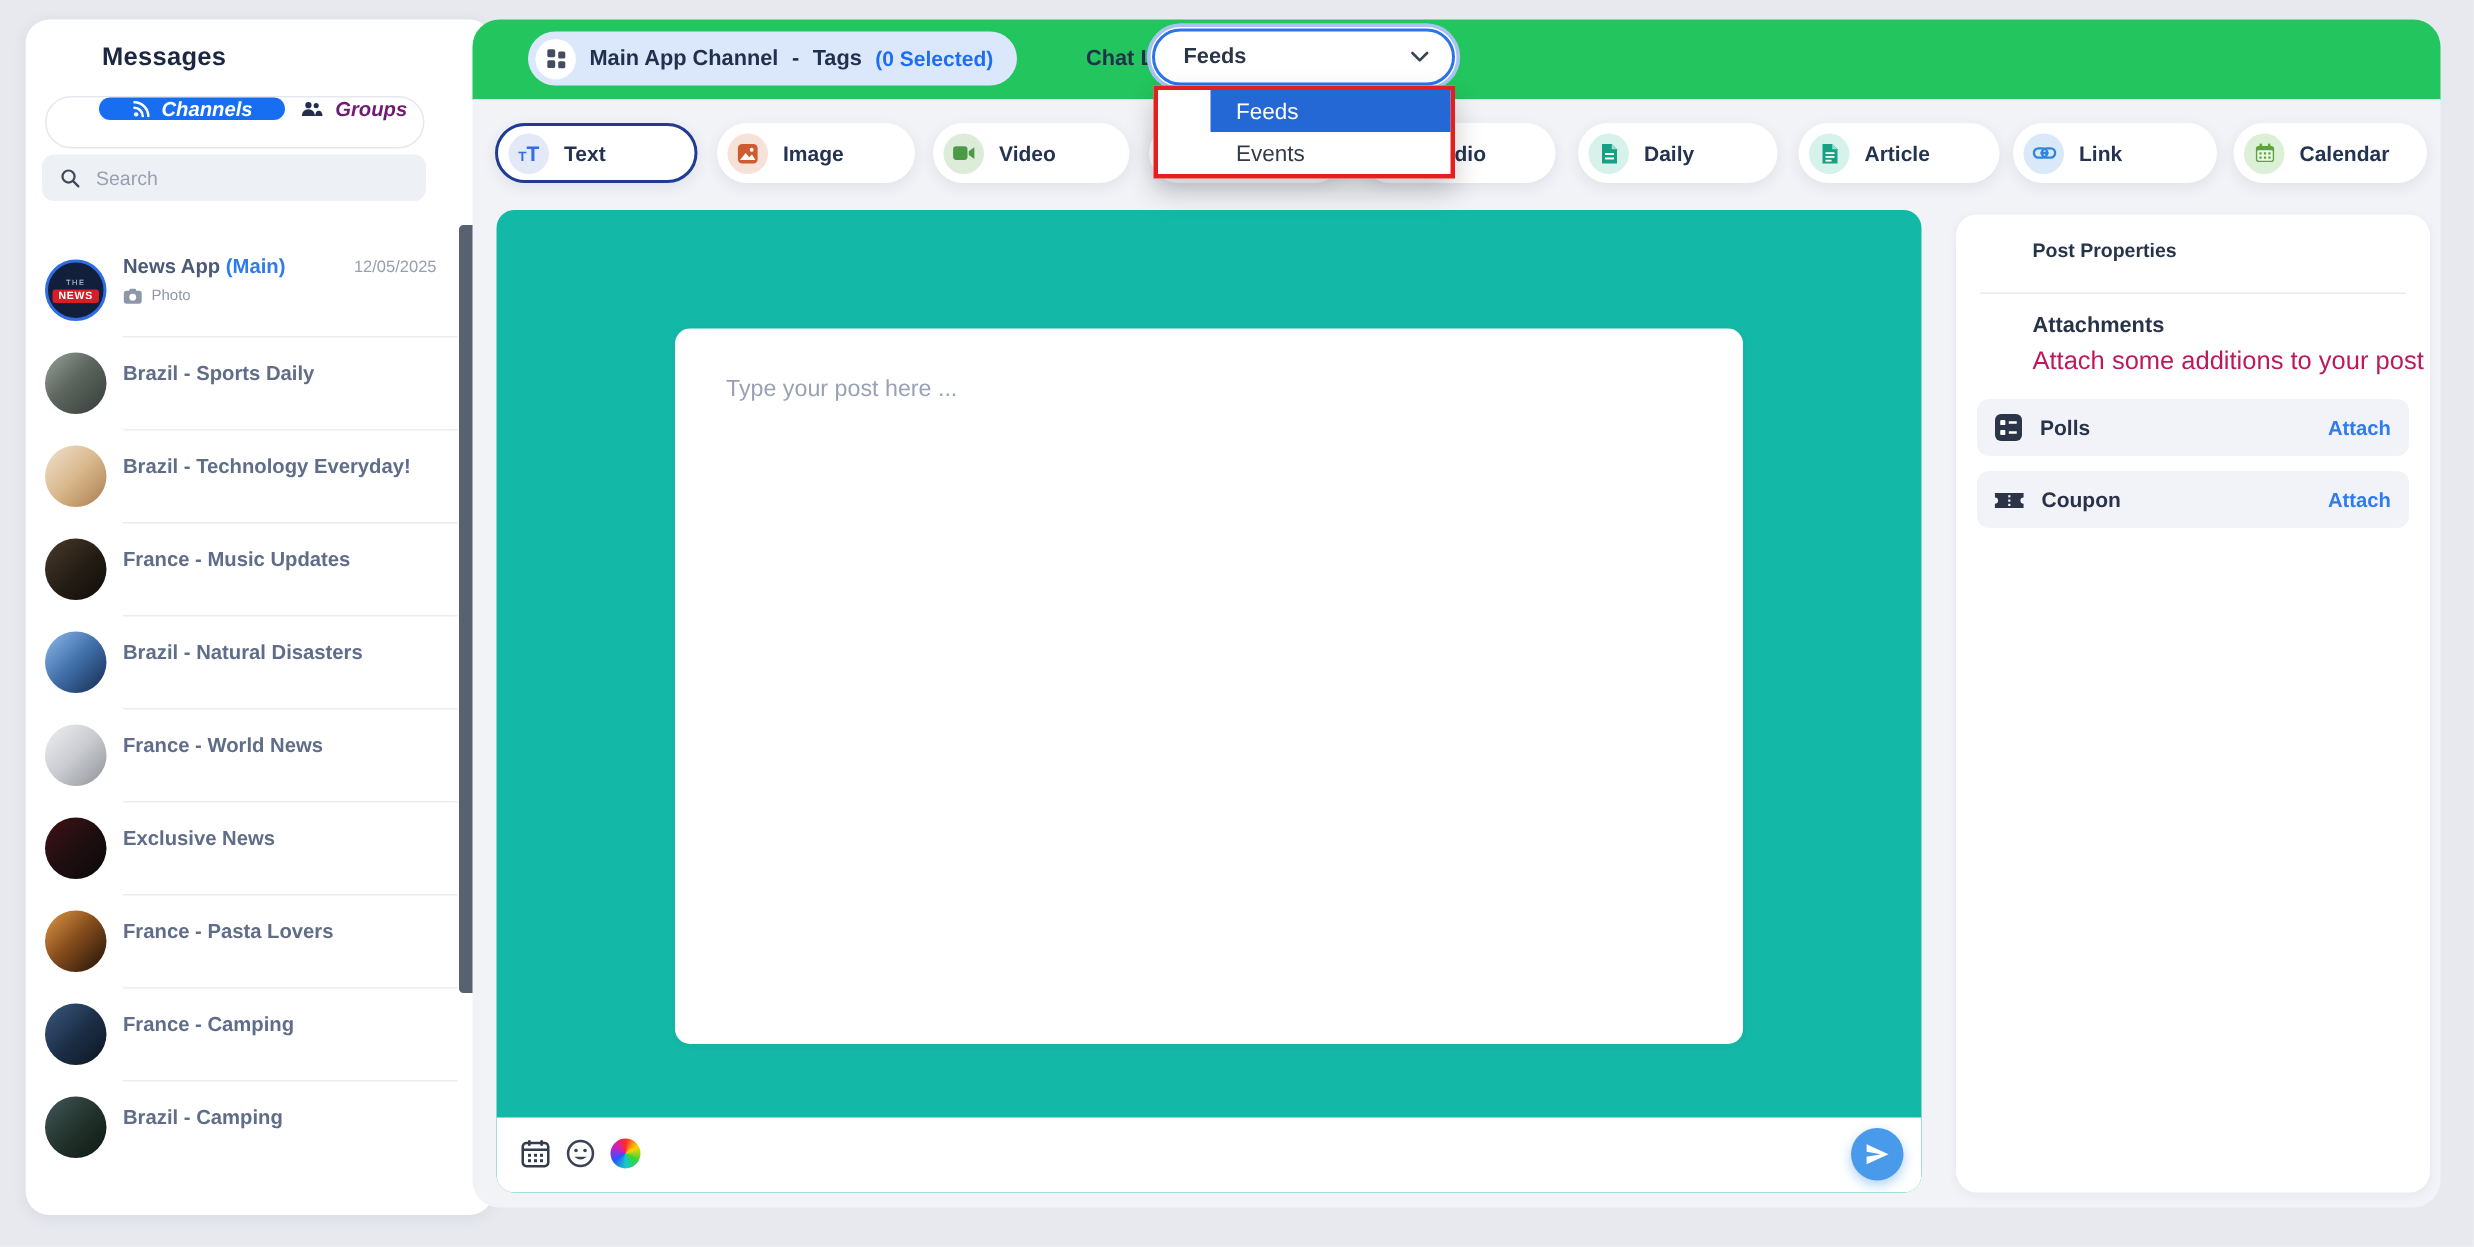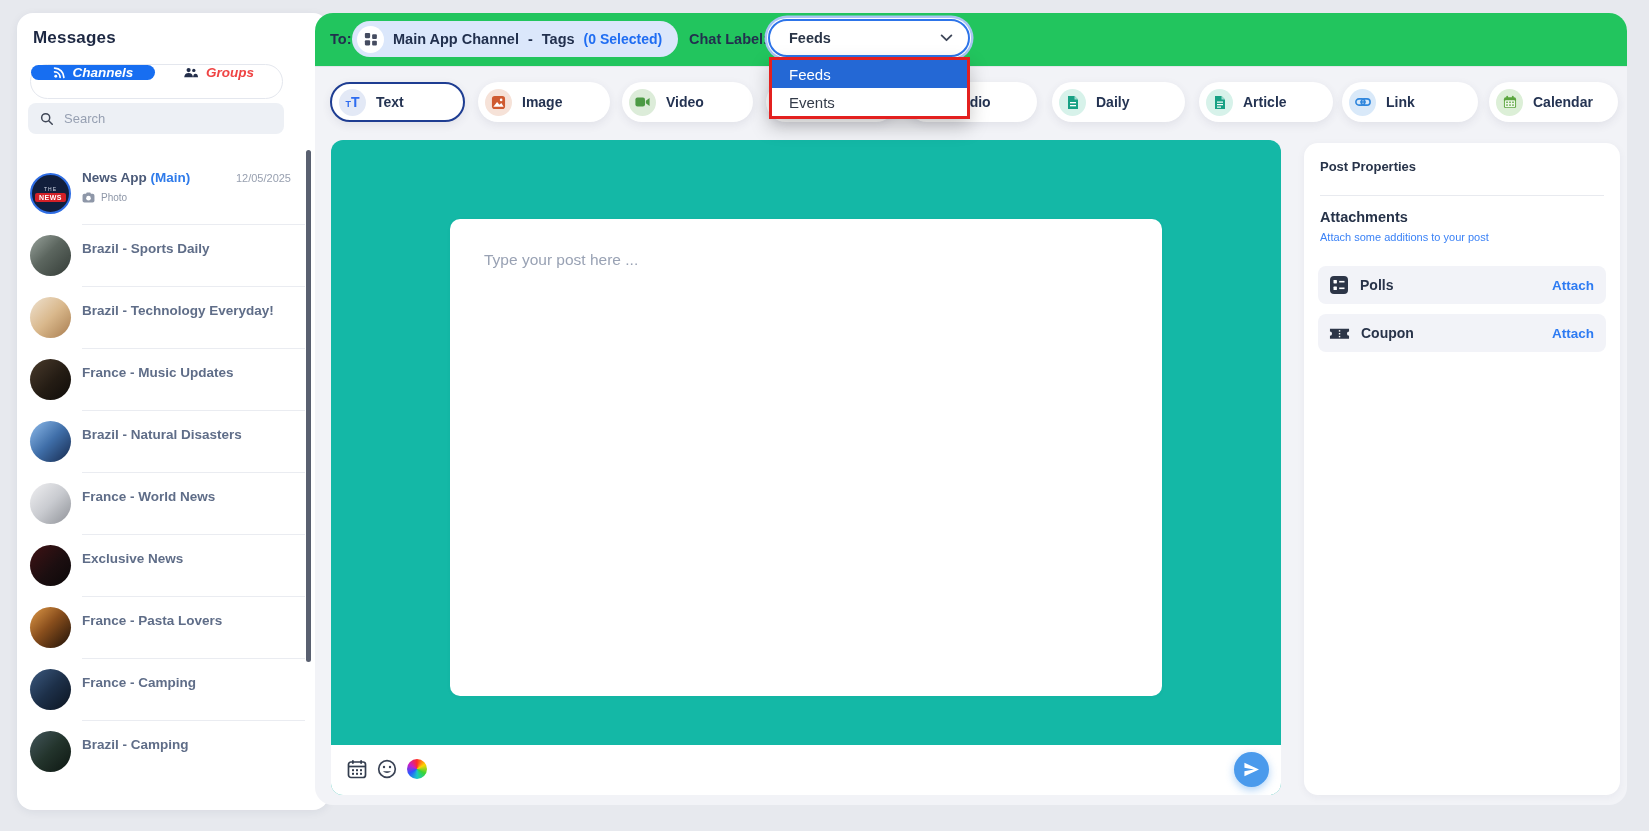--- a/index.html
+++ b/index.html
@@ -2,30 +2,30 @@
 <html><head>
 <meta charset="utf-8">
 <style>
   * { box-sizing: border-box; margin: 0; padding: 0; }
   body {
     background:#e7e9ee;
     font-family:"Liberation Sans","DejaVu Sans",sans-serif;
     -webkit-font-smoothing:antialiased;
   }
   .stage{ position:relative; width:1649px; height:831px; overflow:hidden; }
-  .abs{ position:absolute; }
+  .abs{ position:absolute;padding-left:35px; }
 
   
   .sidebar{ left:17px; top:13px; width:312px; height:797px; background:#fff;
     border-radius:16px; box-shadow:0 2px 10px rgba(30,40,70,.07); }
   .sb-title{ left:16px; top:15px; font-size:17px; font-weight:bold; color:#1c2742; letter-spacing:.2px; }
   .sb-toggle{ left:13px; top:51px; width:253px; height:35px; border:1px solid #e4e7ee;
     border-radius:18px; background:#fff; display:flex; align-items:flex-start;font-style:italic; }
   .sb-seg{ display:flex; align-items:center; justify-content:center; gap:7px;
-    font-size:13.5px; font-weight:bold; color:#ef4444; flex:1; border-radius:17px; cursor:pointer; }
+    font-size:13.5px; font-weight:bold; color:#701a75; flex:1; border-radius:17px; cursor:pointer; }
   .sb-seg.active{ background:#176ef1; color:#fff; flex:0 0 124px; }
   .sb-search{ left:11px; top:90px; width:256px; height:31px; background:#edf0f5;
     border-radius:8px; display:flex; align-items:center; gap:10px; padding:0 12px; }
   .sb-search-txt{ font-size:13px; color:#97a0b2; }
   .scrollbar{ left:289px; top:137px; width:5px; height:512px; background:#596070; border-radius:3px; }
 
   .ch-item{ left:0; width:300px; height:62px; cursor:pointer; }
   .ch-div{ position:absolute; left:65px; width:223px; bottom:0; height:1px; background:#eaecf1; }
   .avatar{ position:absolute; left:13px; top:10px; width:41px; height:41px; border-radius:50%; overflow:hidden; }
   .ch-title{ position:absolute; left:65px; top:16px; font-size:13.5px; font-weight:bold; color:#5f6d88; white-space:nowrap; }
@@ -106,21 +106,21 @@
   .send-btn{ position:absolute; left:903px; top:612px; width:35px; height:35px; border-radius:50%;
     background:#4a9aec; display:flex; align-items:center; justify-content:center;
     cursor:pointer; box-shadow:0 3px 8px rgba(74,154,236,.45); }
 
   
   .props{ left:989px; top:130px; width:316px; height:652px; background:#fff;
     border-radius:14px; box-shadow:0 2px 8px rgba(30,40,70,.05); }
   .props-title{ left:16px; top:16px; font-size:13px; font-weight:bold; color:#273349; }
   .props-div{ left:16px; right:16px; top:52px; height:1px; background:#e8eaef; width:284px; }
   .att-title{ left:16px; top:66px; font-size:14.5px; font-weight:bold; color:#273349; }
-  .att-sub{ left:16px; top:88px; font-size:11px; color:#3b82f6; }
+  .att-sub{ left:16px; top:88px; font-size:17px; color:#be185d; }
   .att-row{ left:14px; width:288px; height:38px; background:#f2f3f8; border-radius:8px;
     display:flex; align-items:center; padding:0 12px 0 11px; gap:11px; }
   .att-label{ font-size:14px; font-weight:bold; color:#283349; flex:1; }
   .att-link{ font-size:13.5px; font-weight:bold; color:#2e7bf2; cursor:pointer; }
 </style>
 </head>
 <body>
 
 <div class="stage">
 

